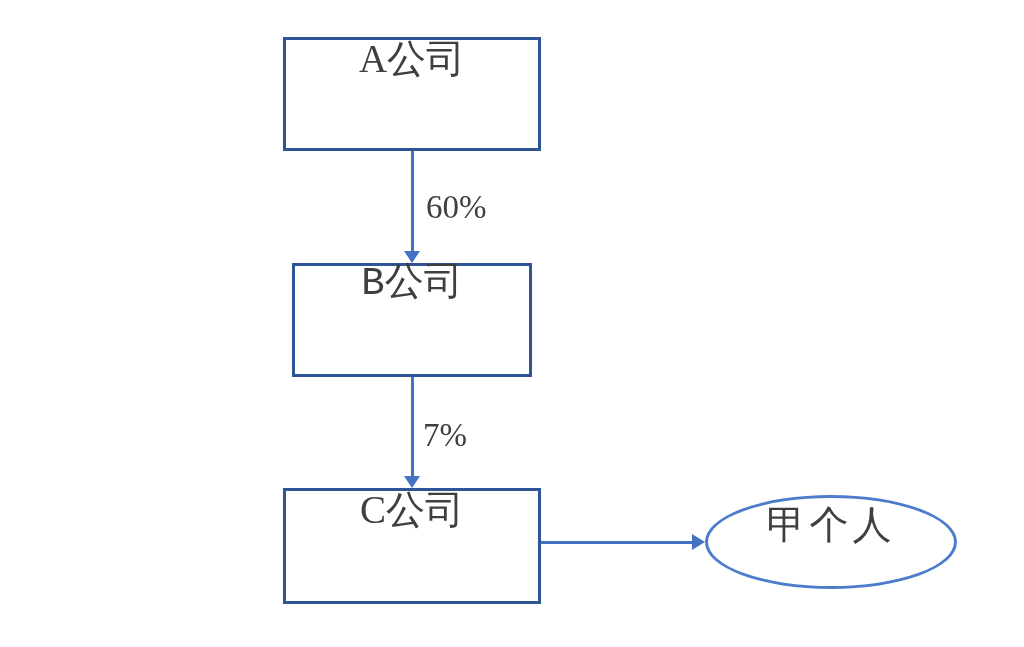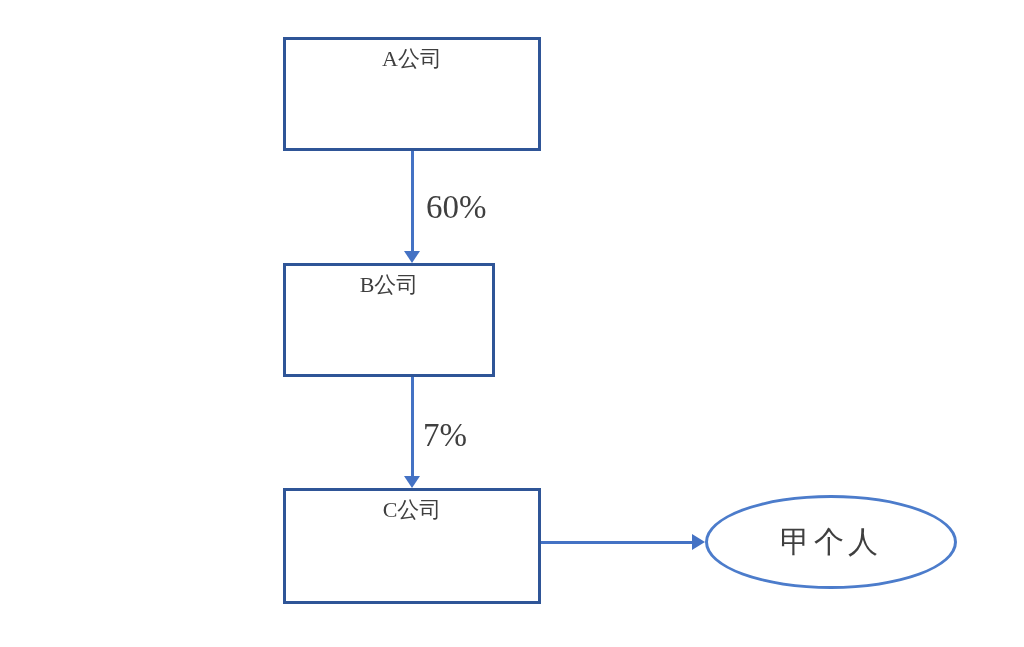--- a/index.html
+++ b/index.html
@@ -22,37 +22,37 @@
   }
   .node-box {
     position: absolute;
     border: 3px solid var(--box-border);
     background: var(--bg);
     display: flex;
     flex-direction: column;
     align-items: center;
     justify-content: flex-start;
     text-align: center;
-    font-size: 22px;
+    font-size: 39px;
     line-height: 37px;
   }
   .box-a { left: 283px; top: 37px;  width: 258px; height: 114px; }
-  .box-b { left: 283px; top: 263px; width: 212px; height: 114px; }
+  .box-b { left: 292px; top: 263px; width: 240px; height: 114px; font-family: Liberation Mono, monospace; }
   .box-c { left: 283px; top: 488px; width: 258px; height: 116px; }
   .node-ellipse {
     position: absolute;
     left: 705px; top: 495px;
     width: 252px; height: 94px;
     border: 3px solid var(--ellipse-border);
     border-radius: 50%;
     background: var(--bg);
     display: flex;
-    align-items: center;
+    align-items: flex-start;
     justify-content: center;
-    font-size: 30px;
+    font-size: 39px;
     letter-spacing: 4px;
   }
   .vline {
     position: absolute;
     width: 3px;
     background: var(--arrow);
   }
   .line-ab { left: 411px; top: 151px; height: 102px; }
   .line-bc { left: 411px; top: 377px; height: 101px; }
   .hline {

